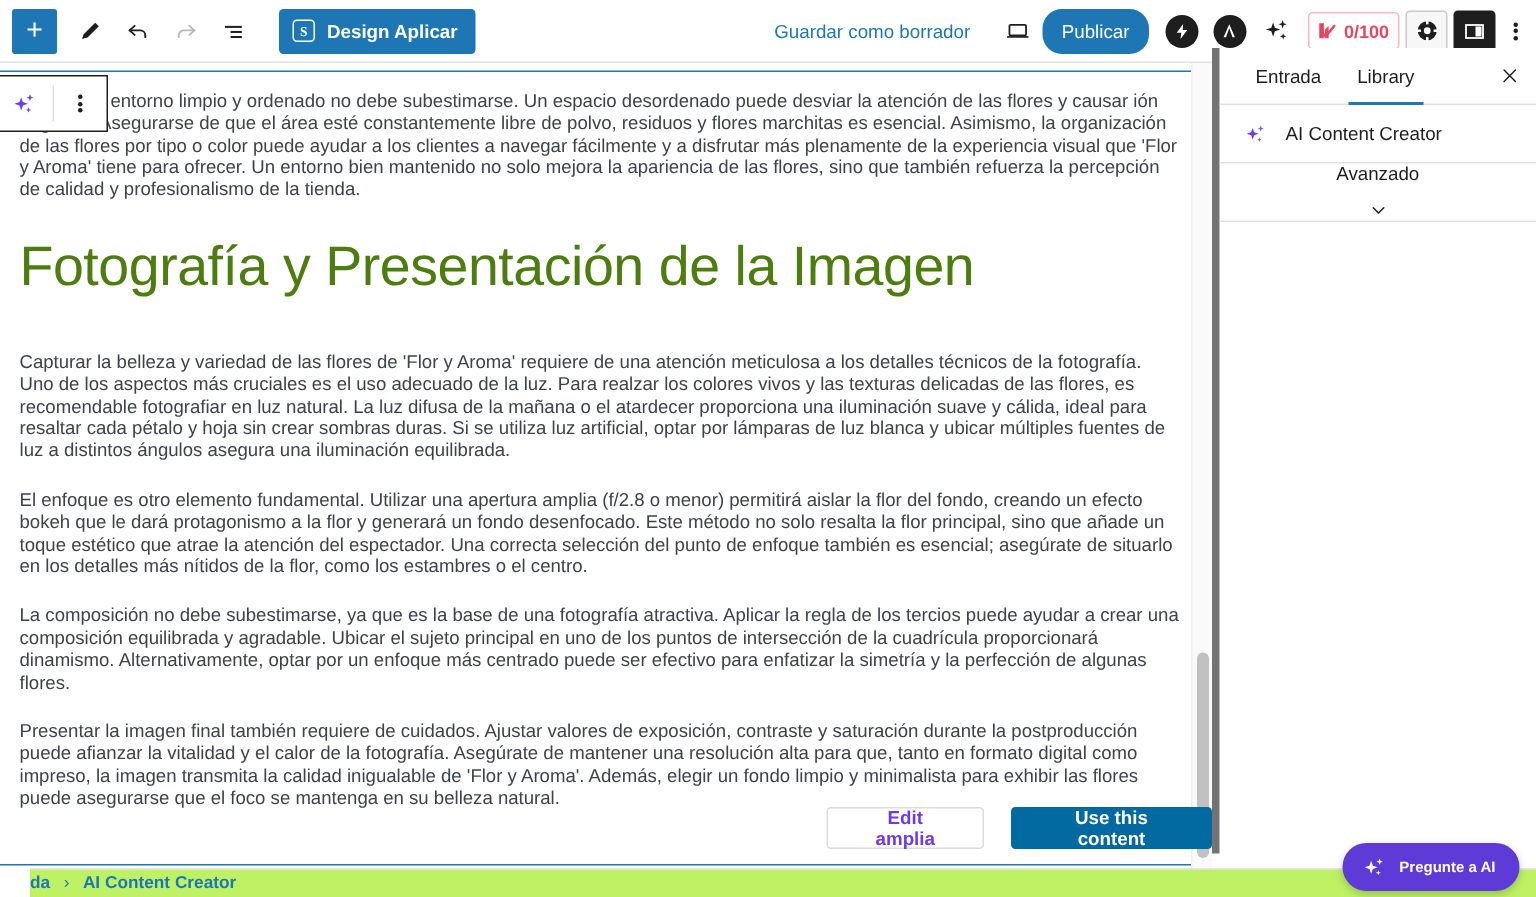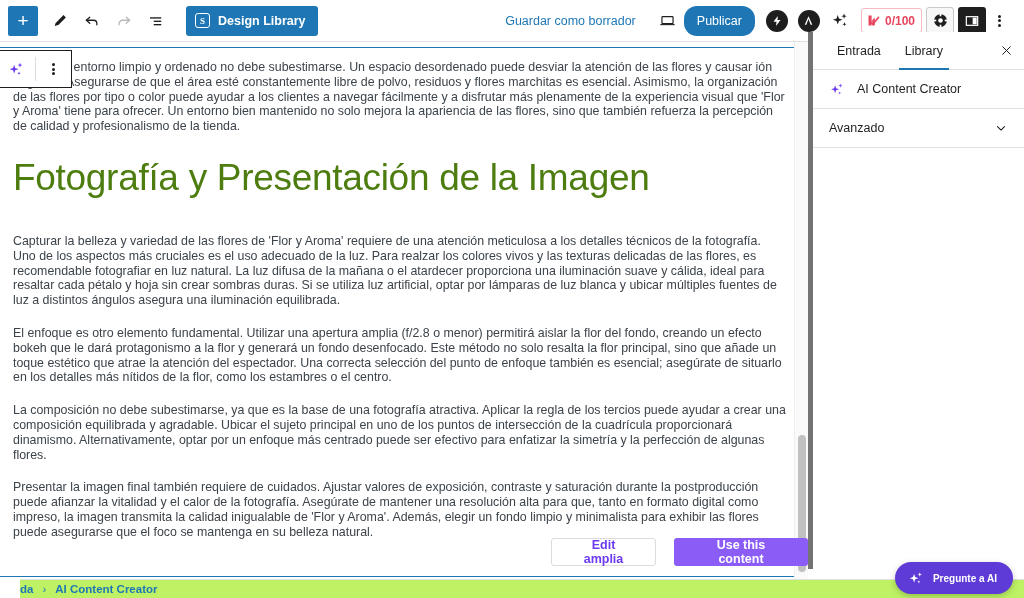--- a/index.html
+++ b/index.html
@@ -11,21 +11,21 @@
   }
   #app { position: relative; width: 1024px; height: 598px; background: #fff; }
 
   
   .topbar {
     position: absolute; top: 0; left: 0; width: 1024px; height: 42px;
     background: #fff; border-bottom: 1px solid #e0e0e0;
     display: flex; align-items: center;
   }
   .tb-left { display: flex; align-items: center; gap: 0; padding-left: 8px; }
-  .tb-right { display: flex; align-items: center; margin-left: auto; padding-right: 12px; gap: 0; }
+  .tb-right { display: flex; align-items: center; margin-left: auto; padding-right: 1px; gap: 0; }
 
   .icon-btn {
     width: 32px; height: 32px; display: flex; align-items: center; justify-content: center;
     background: none; border: none; cursor: pointer; color: #1e1e1e;
   }
   .add-btn {
     width: 30px; height: 30px; background: #1e77b4; border-radius: 2px;
     display: flex; align-items: center; justify-content: center; color: #fff;
     cursor: pointer; margin-right: 6px;
   }
@@ -115,21 +115,21 @@
   .block-actions {
     position: absolute; left: 551px; top: 496px; display: flex; z-index: 20;
   }
   .btn-edit-prompt {
     background: #fff; border: 1px solid #dcdcdc; color: #6d3bef;
     font-size: 12.5px; font-weight: 700; padding: 0 22px; height: 28px;
     border-radius: 3px; cursor: pointer; font-family: "Liberation Sans", sans-serif;
     display: flex; align-items: center;
   }
   .btn-use-content {
-    background: #8b5cf6; border: none; color: #fff;
+    background: #0369a1; border: none; color: #fff;
     font-size: 12.5px; font-weight: 700; padding: 0 24px; height: 28px;
     border-radius: 3px; cursor: pointer; font-family: "Liberation Sans", sans-serif;
     display: flex; align-items: center; margin-left: 18px;
   }
 
   
   .vscroll {
     position: absolute; top: 0; right: 0; width: 14px; height: 537px; background: #fafafa;
     border-left: 1px solid #efefef;
   }
@@ -157,21 +157,21 @@
   }
   .sb-close {
     margin-left: auto; width: 36px; display: flex; align-items: center; justify-content: center;
     cursor: pointer; color: #1e1e1e; font-size: 15px;
   }
   .sb-row {
     height: 39px; display: flex; align-items: center; padding: 0 16px;
     border-bottom: 1px solid #e0e0e0; font-size: 12.5px; color: #1e1e1e; cursor: pointer;
   }
   .sb-row .label { margin-left: 11px; }
-  .sb-row.advanced { justify-content: space-between; }
+  .sb-row.advanced { justify-content: space-between; flex-direction: column; }
 
   
   .bottombar {
     position: absolute; bottom: 0; left: 0; width: 1024px; height: 19px;
     background: #bef264; border-top: 1px solid #e0e0e0;
     display: flex; align-items: center; font-size: 11.5px; color: #1e77b4;
     padding-left: 0px; gap: 0; margin-left: 20px;
   }
   .bc-item { color: #1e77b4; font-weight: 700; cursor: pointer; white-space: nowrap; }
   .bc-sep { margin: 0 9px; color: #1e77b4; font-weight: 400; }
@@ -217,21 +217,21 @@
       </div>
       <div class="icon-btn">
         <svg width="18" height="18" viewBox="0 0 24 24">
           <rect x="4" y="7" width="15" height="1.8" fill="#1e1e1e"></rect>
           <rect x="9" y="11.5" width="10" height="1.8" fill="#1e1e1e"></rect>
           <rect x="9" y="16" width="10" height="1.8" fill="#1e1e1e"></rect>
         </svg>
       </div>
       <div class="design-library">
         <span class="dl-badge">S</span>
-        <span>Design Library</span>
+        <span>Design Aplicar</span>
       </div>
     </div>
 
     <div class="tb-right">
       <span class="save-draft">Guardar como borrador</span>
       <div class="icon-slot">
         <svg width="19" height="19" viewBox="0 0 24 24">
           <rect x="5" y="7" width="14" height="9" rx="1" fill="none" stroke="#1e1e1e" stroke-width="1.5"></rect>
           <rect x="3" y="16.5" width="18" height="1.4" fill="#1e1e1e"></rect>
         </svg>

